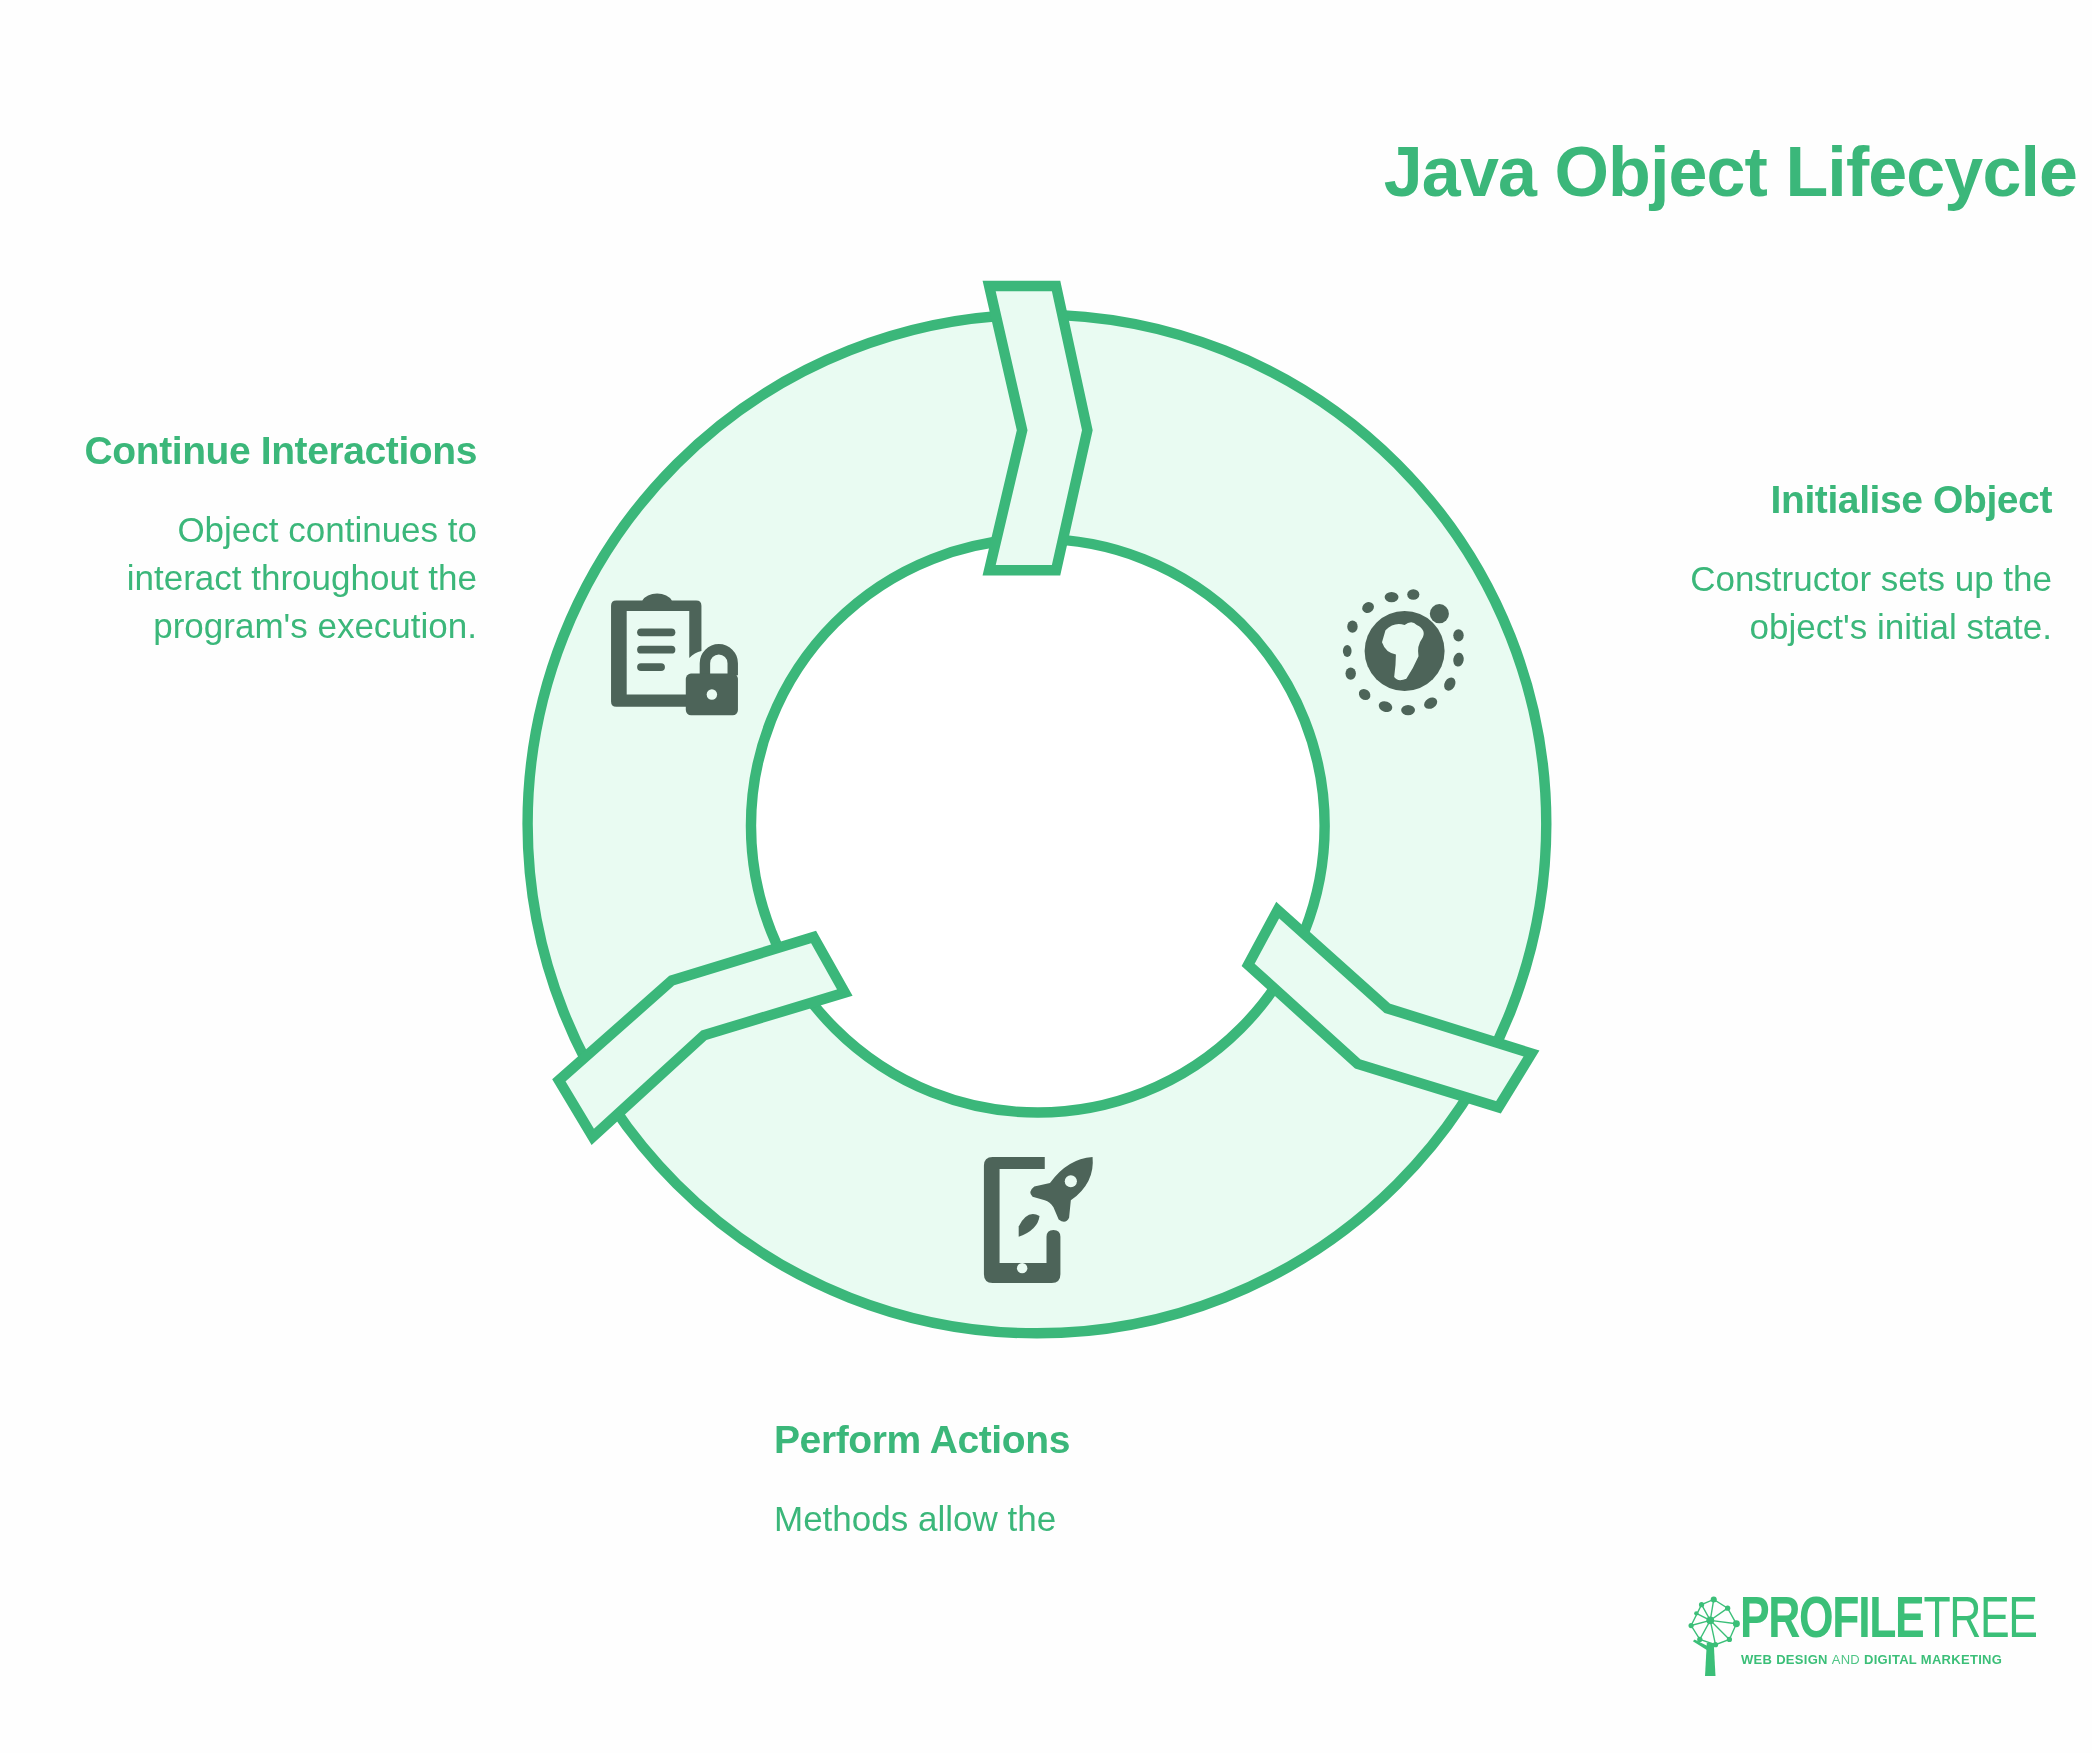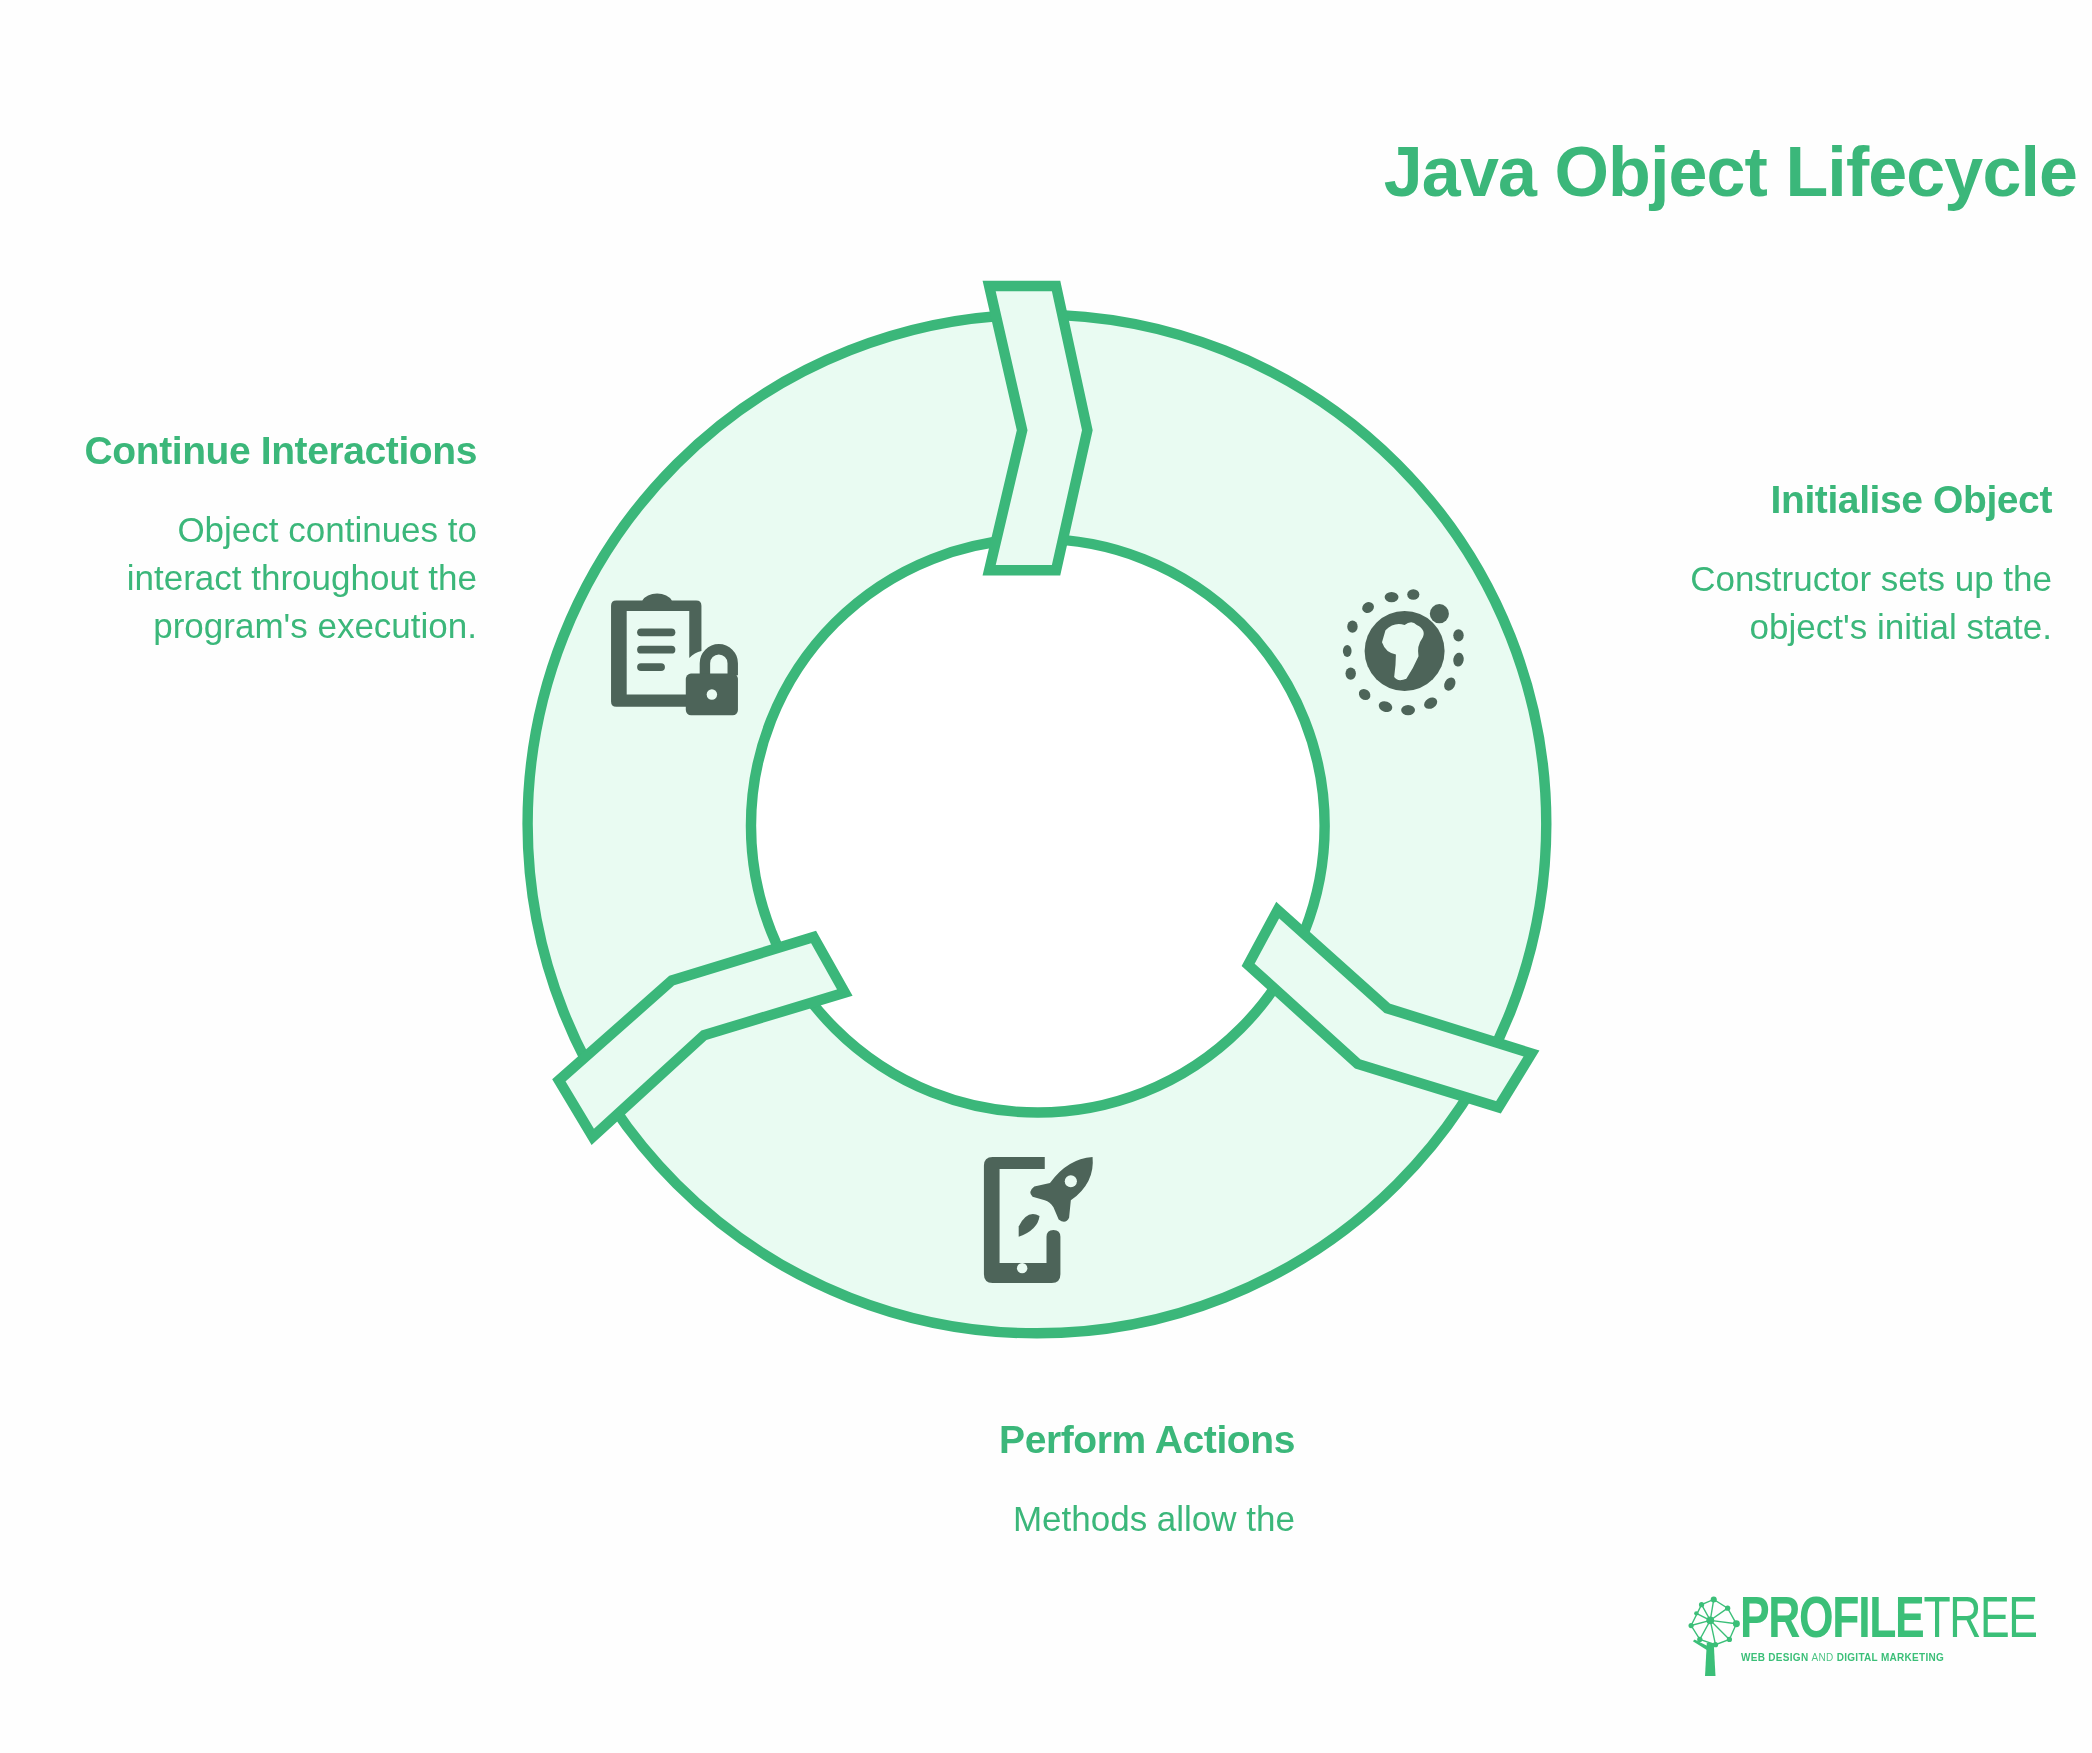--- a/index.html
+++ b/index.html
@@ -6,26 +6,26 @@
   body { width: 2093px; height: 1754px; position: relative; overflow: hidden;
          font-family: "Liberation Sans", "DejaVu Sans", sans-serif; }
   .title { position: absolute; left: 0; width: 2077px; top: 132px; text-align: right;
            font-size: 70px; font-weight: bold; color: #3bb77a; letter-spacing: -0.9px; }
   svg.diagram { position: absolute; left: 0; top: 0; }
   .label { position: absolute; color: #3bb77a; }
   .label .heading { font-size: 39px; font-weight: bold; letter-spacing: -0.4px; line-height: 49px; }
   .label .body { font-size: 35px; line-height: 48px; margin-top: 31px; }
   .label-left { right: 1616px; top: 426px; text-align: right; width: 521px; }
   .label-right { left: 1600px; top: 475px; text-align: right; width: 452px; }
-  .label-bottom { left: 774px; width: 521px; top: 1415px; text-align: right; }
+  .label-bottom { left: 774px; width: 521px; top: 1415px; text-align: left; }
   .logo { position: absolute; left: 1684px; top: 1589px; width: 365px; height: 87px; }
   .logo .wordmark { position: absolute; left: 56px; top: 0px; font-size: 57px; line-height: 57px;
                     color: #3bbf78; letter-spacing: -1.7px; white-space: nowrap; transform: scaleX(0.78); transform-origin: left top; }
   .logo .wordmark .bold { font-weight: bold; }
-  .logo .tagline { position: absolute; left: 57px; top: 63px; font-size: 10px; color: #3bbf78; white-space: nowrap; letter-spacing: 0.3px; }
+  .logo .tagline { position: absolute; left: 57px; top: 63px; font-size: 13px; color: #3bbf78; white-space: nowrap; letter-spacing: 0.3px; }
   .logo .tagline .thin { font-weight: normal; opacity: 0.9; }
   .logo .tagline .b { font-weight: bold; }
 </style>
 </head>
 <body>
 
 <div class="title">Java Object Lifecycle</div>
 
 <svg class="diagram" width="2093" height="1754" viewBox="0 0 2408 2018" xmlns="http://www.w3.org/2000/svg">
 

